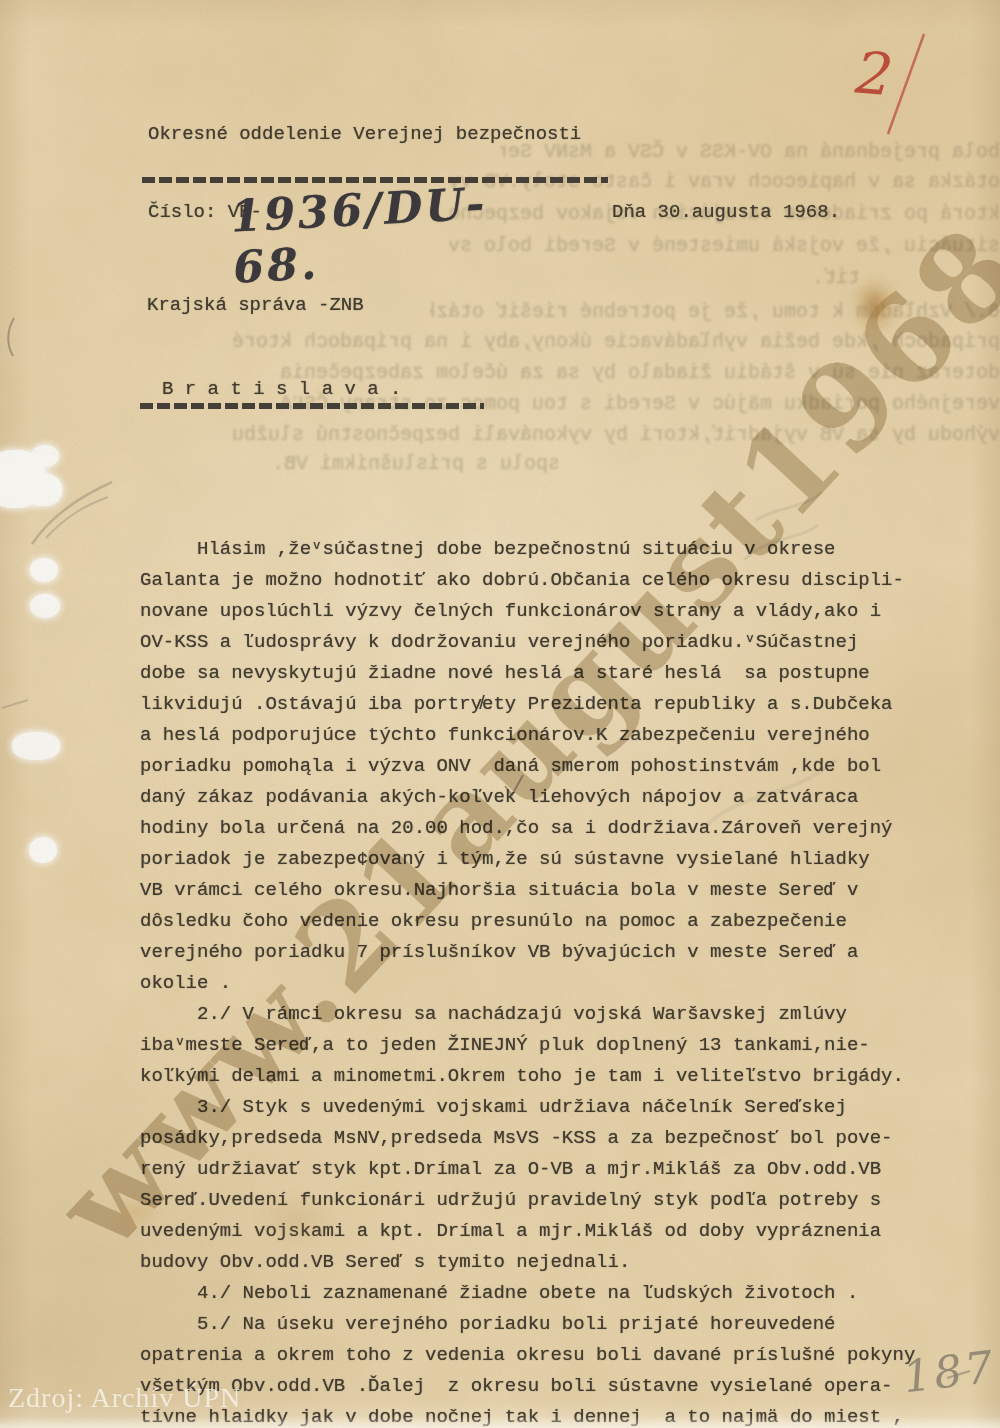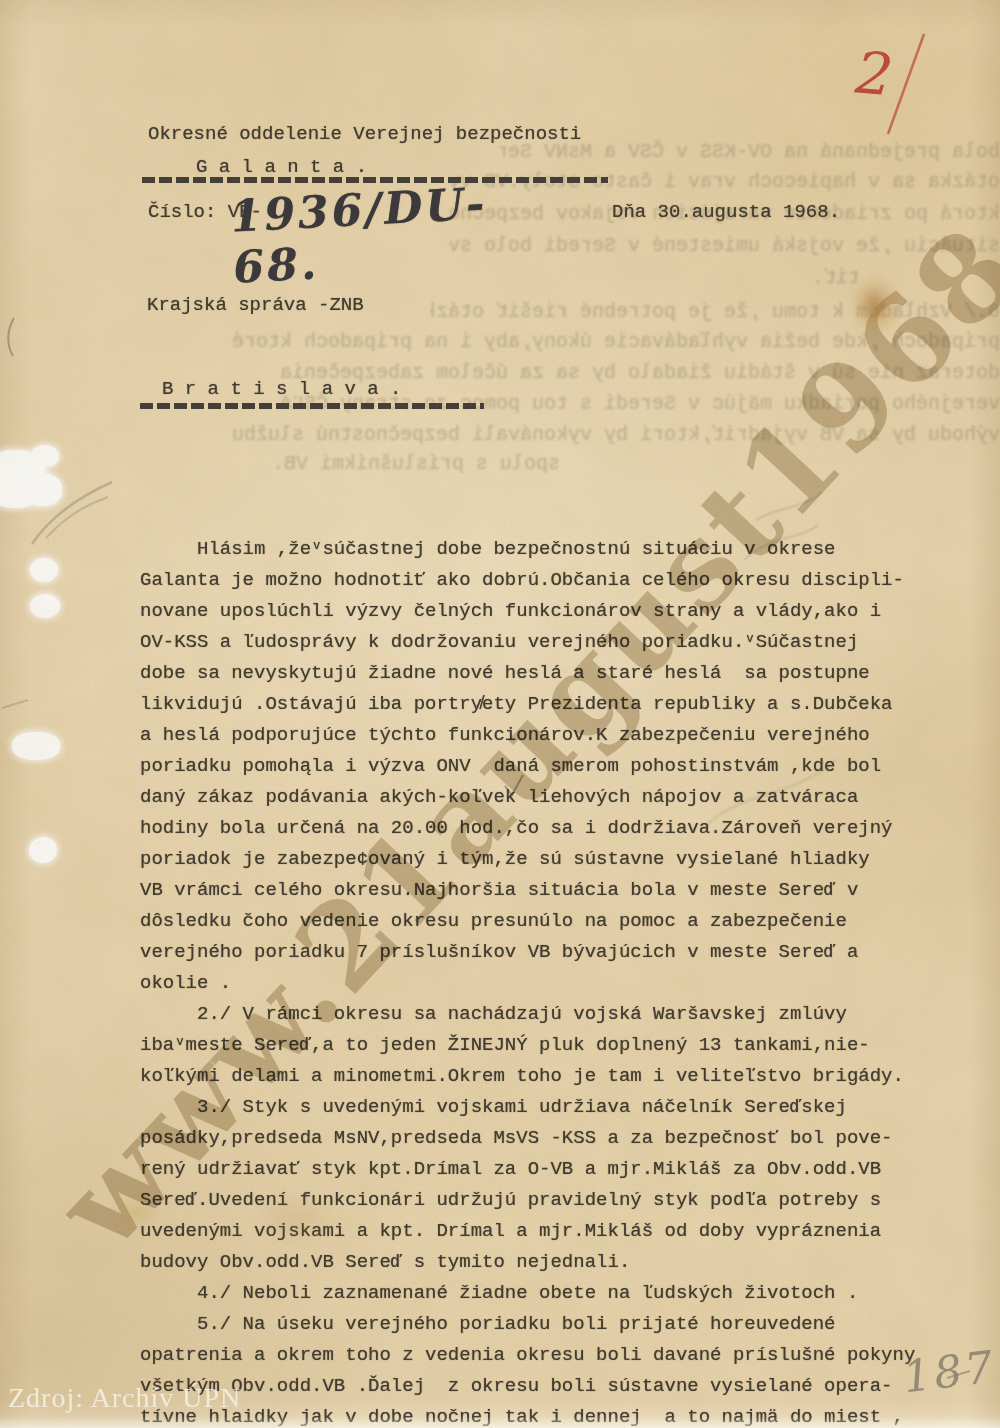--- a/index.html
+++ b/index.html
@@ -86,21 +86,20 @@
     <path d="M46,538 C66,516 86,505 108,497" stroke="#7a7260" stroke-width="2" fill="none" opacity="0.3"></path>
     <path d="M2,708 L28,700" stroke="#7a7260" stroke-width="2" fill="none" opacity="0.3"></path>
     <path d="M744,560 C770,535 800,540 818,525 M756,520 C780,505 802,510 822,492" stroke="#8a8068" stroke-width="3" fill="none" opacity="0.16"></path>
     <path d="M704,828 C740,790 790,800 836,760" stroke="#8a8068" stroke-width="4" fill="none" opacity="0.12"></path>
     <path d="M505,786 l7,9 l11,-20" stroke="#5d564a" stroke-width="2" fill="none" opacity="0.5"></path>
     <path d="M924,34 L888,134" stroke="#c4574a" stroke-width="2.5" fill="none" opacity="0.8"></path>
     <path d="M947,1378 L970,1371" stroke="#8c8470" stroke-width="2" fill="none" opacity="0.6"></path>
   </svg>
 
   <div class="typed" style="left:148px;top:119px;">Okresné oddelenie Verejnej bezpečnosti</div>
-  <div class="typed" style="left:196px;top:152px;">G a l a n t a .</div>
   <div class="dashes" style="left:142px;top:177px;width:466px;"></div>
   <div class="typed" style="left:148px;top:197px;">Číslo: VB-</div>
   <div class="hand-number">1936/DU-68.</div>
   <div class="typed" style="left:612px;top:197px;">Dňa 30.augusta 1968.</div>
   <div class="typed" style="left:147px;top:290px;">Krajská správa -ZNB</div>
   <div class="typed" style="left:162px;top:374px;">B r a t i s l a v a .</div>
   <div class="dashes" style="left:140px;top:403px;width:344px;"></div>
 
   <div class="typed body-block">
     <div id="body-lines"><div class="line">     Hlásim ,žeᵛsúčastnej dobe bezpečnostnú situáciu v okrese</div><div class="line">Galanta je možno hodnotiť ako dobrú.Občania celého okresu discipli-</div><div class="line">novane uposlúchli výzvy čelných funkcionárov strany a vlády,ako i</div><div class="line">OV-KSS a ľudosprávy k dodržovaniu verejného poriadku.ᵛSúčastnej</div><div class="line">dobe sa nevyskytujú žiadne nové heslá a staré heslá  sa postupne</div><div class="line">likvidujú .Ostávajú iba portry̸ety Prezidenta republiky a s.Dubčeka</div><div class="line">a heslá podporujúce týchto funkcionárov.K zabezpečeniu verejného</div><div class="line">poriadku pomohąla i výzva ONV  daná smerom pohostinstvám ,kde bol</div><div class="line">daný zákaz podávania akých-koľvek liehových nápojov a zatváraca</div><div class="line">hodiny bola určená na 20.00 hod.,čo sa i dodržiava.Zároveň verejný</div><div class="line">poriadok je zabezpe¢ovaný i tým,že sú sústavne vysielané hliadky</div><div class="line">VB vrámci celého okresu.Najhoršia situácia bola v meste Sereď v</div><div class="line">dôsledku čoho vedenie okresu presunúlo na pomoc a zabezpečenie</div><div class="line">verejného poriadku 7 príslušníkov VB bývajúcich v meste Sereď a</div><div class="line">okolie .</div><div class="line">     2./ V rámci okresu sa nachádzajú vojská Waršavskej zmlúvy</div><div class="line">ibaᵛmeste Sereď,a to jeden ŽINEJNÝ pluk doplnený 13 tankami,nie-</div><div class="line">koľkými delami a minometmi.Okrem toho je tam i veliteľstvo brigády.</div><div class="line">     3./ Styk s uvedenými vojskami udržiava náčelník Sereďskej</div><div class="line">posádky,predseda MsNV,predseda MsVS -KSS a za bezpečnosť bol pove-</div><div class="line">rený udržiavať styk kpt.Drímal za O-VB a mjr.Mikláš za Obv.odd.VB</div><div class="line">Sereď.Uvedení funkcionári udržujú pravidelný styk podľa potreby s</div><div class="line">uvedenými vojskami a kpt. Drímal a mjr.Mikláš od doby vypráznenia</div><div class="line">budovy Obv.odd.VB Sereď s tymito nejednali.</div><div class="line">     4./ Neboli zaznamenané žiadne obete na ľudských životoch .</div><div class="line">     5./ Na úseku verejného poriadku boli prijaté horeuvedené</div><div class="line">opatrenia a okrem toho z vedenia okresu boli davané príslušné pokyny</div><div class="line">všetkým Obv.odd.VB .Ďalej  z okresu boli sústavne vysielané opera-</div><div class="line">tívne hlaidky jak v dobe nočnej tak i dennej  a to najmä do miest ,</div></div>

